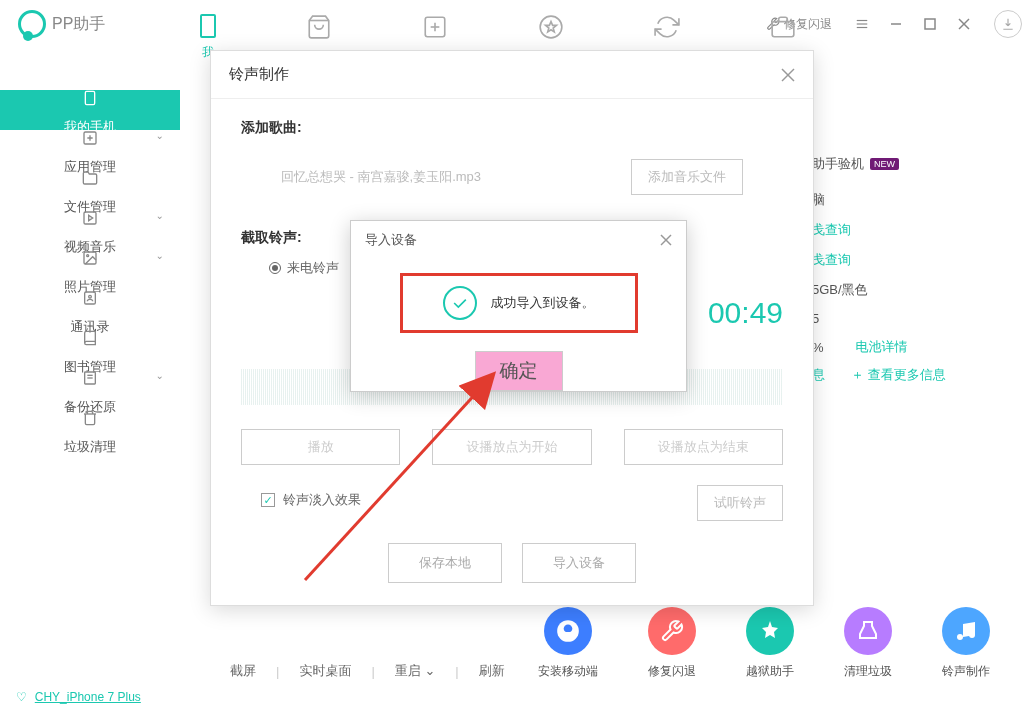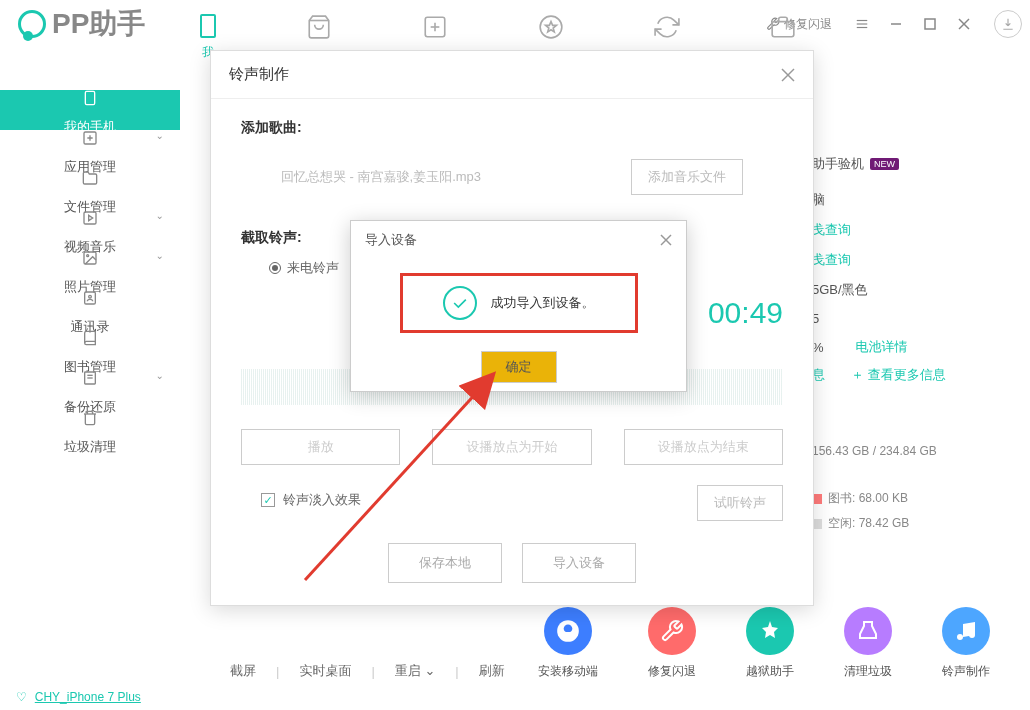--- a/index.html
+++ b/index.html
@@ -1,21 +1,21 @@
 <!DOCTYPE html>
 <html><head>
 <meta charset="utf-8">
 <style>
 * { margin: 0; padding: 0; box-sizing: border-box; font-family: "Microsoft YaHei", Arial, sans-serif; }
 body { width: 1030px; height: 710px; background: #fff; position: relative; overflow: hidden; font-size: 13px; color: #333; }
 .titlebar { position: absolute; top: 0; left: 0; right: 0; height: 48px; display: flex; align-items: center; justify-content: space-between; padding: 0 8px 0 18px; }
 .logo { display: flex; align-items: center; gap: 6px; }
 .logo-icon { width: 28px; height: 28px; border-radius: 50%; border: 3px solid #1bc8b0; position: relative; }
 .logo-icon::after { content: ''; position: absolute; width: 10px; height: 10px; background: #1bc8b0; border-radius: 50%; bottom: -6px; left: 2px; }
-.logo-text { font-size: 28px; color: #888; font-weight: 700; }
+.logo-text { font-size: 16px; color: #888; font-weight: 400; }
 .device-top-icon { display: flex; flex-direction: column; align-items: center; gap: 2px; }
 .device-top-icon .icon-rect { width: 16px; height: 24px; border: 2px solid #1bc8b0; border-radius: 2px; }
 .top-right { display: flex; align-items: center; gap: 6px; font-size: 12px; color: #888; }
 .top-right-link { display: flex; align-items: center; gap: 4px; margin-right: 10px; }
 .win-btn { width: 28px; height: 28px; display: flex; align-items: center; justify-content: center; color: #888; cursor: pointer; }
 .download-circle { width: 28px; height: 28px; border: 1px solid #ccc; border-radius: 50%; display: flex; align-items: center; justify-content: center; color: #aaa; margin-left: 10px; }
 
 .sidebar { position: absolute; top: 90px; left: 0; width: 180px; }
 .side-item { display: flex; align-items: center; padding: 0 16px; height: 40px; color: #555; gap: 12px; position: relative; flex-direction: column; }
 .side-item.active { background: #1bc8b0; color: #fff; }
@@ -58,21 +58,21 @@
 .dialog-footer { position: absolute; bottom: 22px; left: 0; right: 0; display: flex; justify-content: center; gap: 20px; }
 .btn-footer { border: 1px solid #ccc; padding: 10px 30px; color: #aaa; background: none; font-size: 13px; }
 
 
 .inner-modal { position: absolute; top: 220px; left: 350px; width: 337px; height: 172px; background: #fff; border: 1px solid #ccc; box-shadow: 0 4px 20px rgba(0,0,0,0.2); z-index: 10; }
 .inner-modal-header { display: flex; justify-content: space-between; align-items: center; padding: 10px 14px; font-size: 13px; color: #555; }
 .inner-body { display: flex; align-items: center; justify-content: center; gap: 14px; margin-top: 14px; }
 .highlight-box { border: 3px solid #e13b2f; padding: 10px 40px; display: flex; align-items: center; gap: 14px; }
 .check-circle { width: 34px; height: 34px; border: 2px solid #1bc8b0; border-radius: 50%; display: flex; align-items: center; justify-content: center; color: #1bc8b0; font-size: 18px; }
 .inner-footer { display: flex; justify-content: center; margin-top: 18px; }
-.btn-confirm { border: 1px solid #ccc; padding: 6px 24px; background: #eab308; font-size: 13px; color: #555; }
+.btn-confirm { border: 1px solid #ccc; padding: 6px 24px; background: #f9a8d4; font-size: 19px; color: #555; }
 
 
 .arrow-svg { position: absolute; top: 350px; left: 270px; width: 260px; height: 240px; pointer-events: none; z-index: 11; }
 
 svg { display: block; }
 </style>
 </head>
 <body>
 
 <div class="titlebar">
@@ -260,32 +260,20 @@
   <div class="link-row">
     <span>%</span>
     <span style="width:20px"></span>
     <span class="link">电池详情</span>
   </div>
   <div class="link-row">
     <span class="link">息</span>
     <span style="width:14px"></span>
     <span class="link">＋ <span>查看更多信息</span></span>
   </div>
-  <div class="storage">
-    <div class="storage-row">156.43 GB / 234.84 GB</div>
-    <div style="height:24px"></div>
-    <div class="storage-row">
-        <span style="width:10px;height:10px;background:#ff7b7b;display:inline-block"></span>
-        <span>图书: 68.00 KB</span>
-      </div>
-    <div class="storage-row">
-        <span style="width:10px;height:10px;background:#ddd;display:inline-block"></span>
-        <span>空闲: 78.42 GB</span>
-      </div>
-  </div>
 </div>
 
 <div class="bottom-actions">
   <span>截屏</span>
   <span class="sep">|</span>
   <span>实时桌面</span>
   <span class="sep">|</span>
   <span><span>重启</span> ⌄</span>
   <span class="sep">|</span>
   <span>刷新</span>

